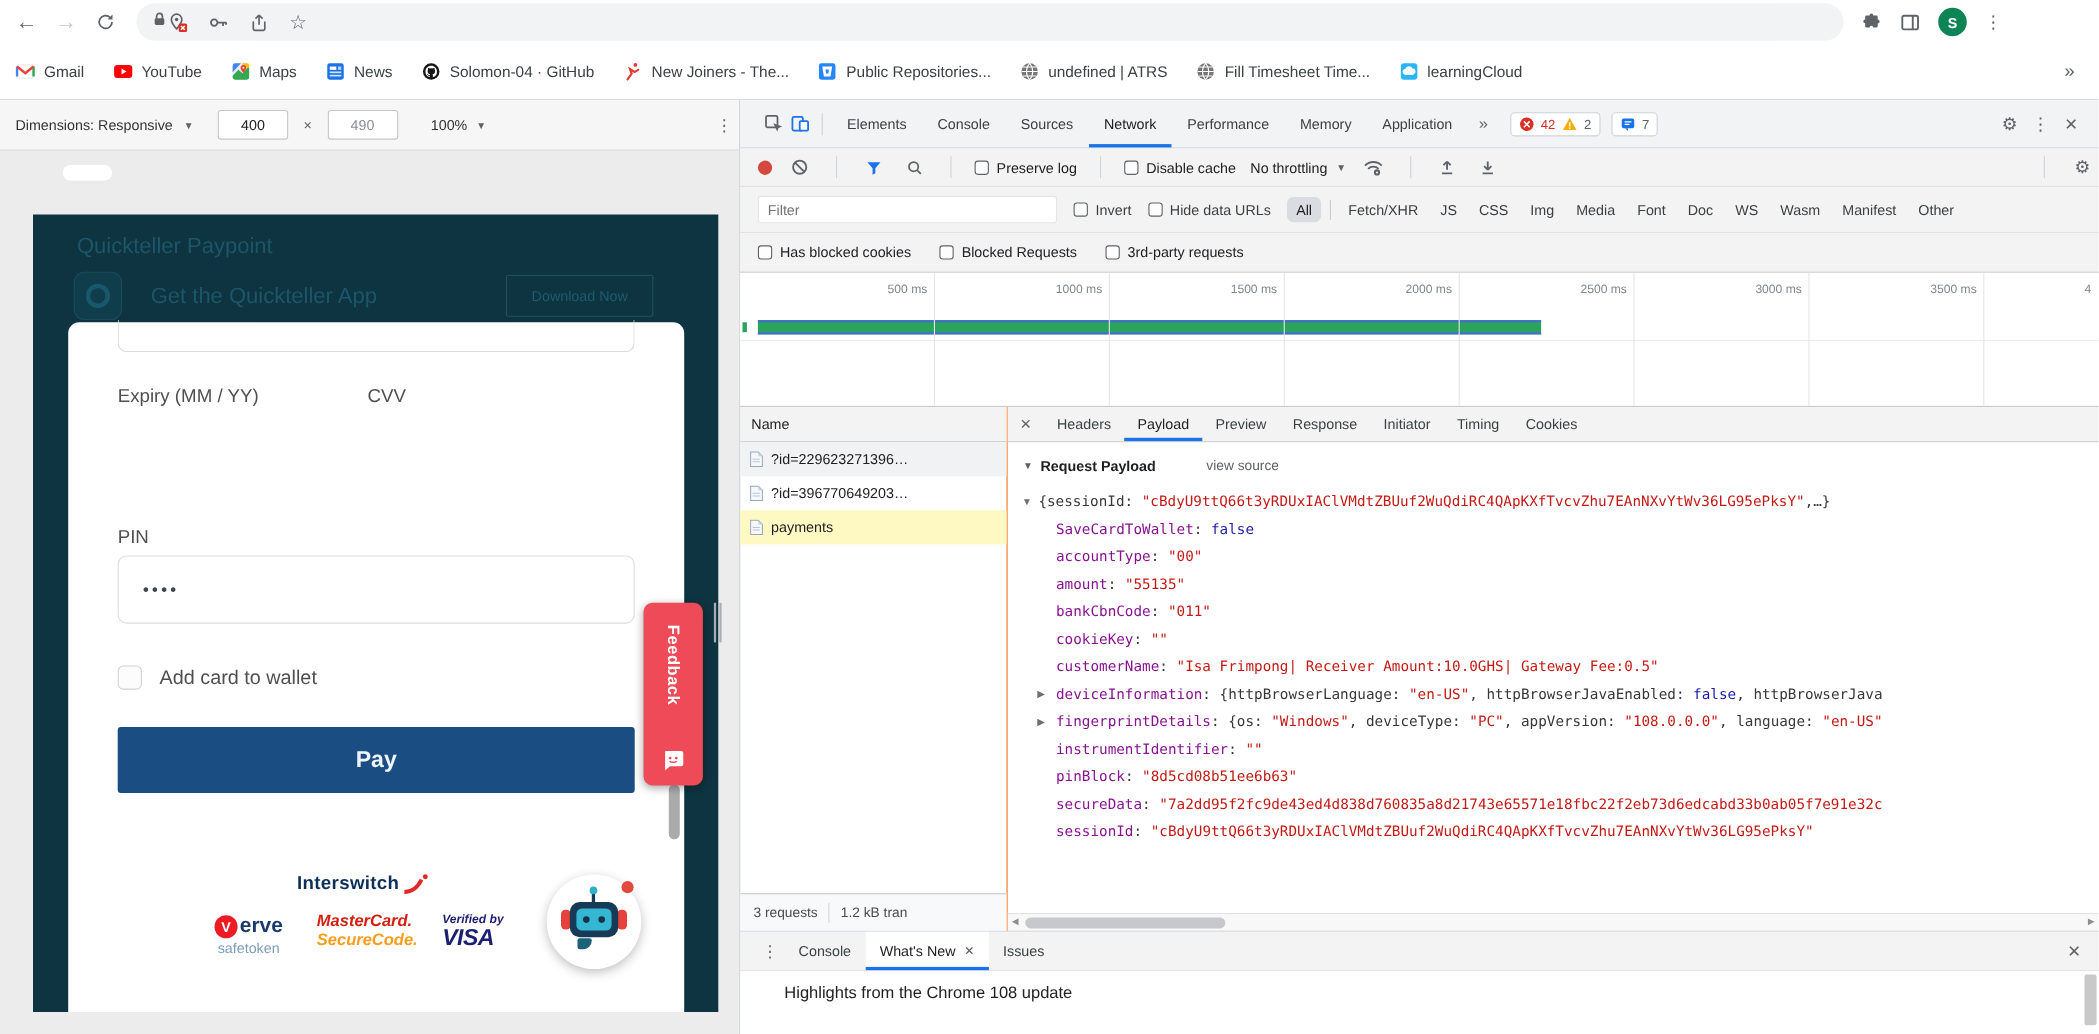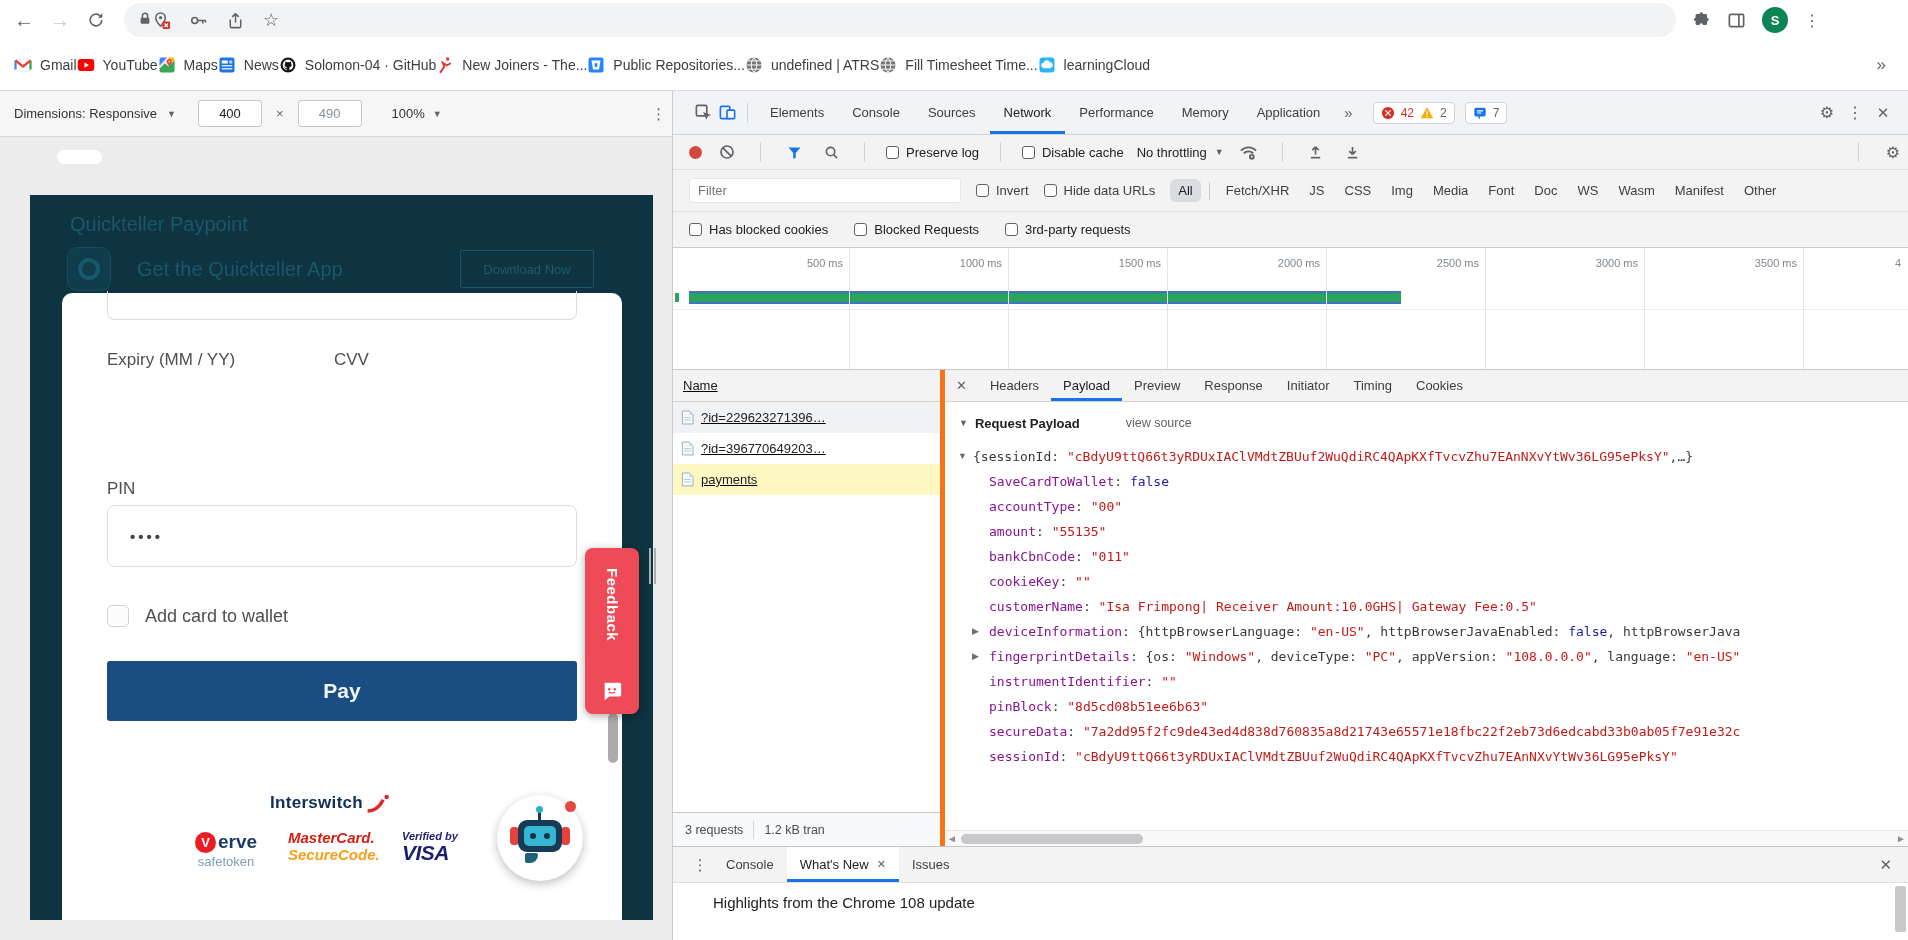--- a/index.html
+++ b/index.html
@@ -135,21 +135,21 @@
   .dt-checks { height:36px; background:#f3f3f3; border-bottom:1px solid #c9c9c9; display:flex; align-items:center; gap:26px; padding-left:16px; font-size:13px; color:#202124; }
 
   .dt-timeline { height:122px; position:relative; background:#fff; border-bottom:1px solid #c9c9c9; overflow:hidden; }
   .gl { position:absolute; top:0; width:1px; height:122px; background:#e4e6e9; }
   .tick { position:absolute; top:9px; width:74px; text-align:right; font-size:11px; color:#7f868c; white-space:nowrap; }
   .band-sep { position:absolute; top:61px; left:0; right:0; height:1px; background:#ececec; }
   .gbar { position:absolute; left:16px; top:43px; width:712px; height:13px; background:#2aa45c; border-top:2px solid #456fcb; border-bottom:2px solid #456fcb; }
   .gtick { position:absolute; left:2px; top:45px; width:4px; height:9px; background:#2aa45c; }
 
   .dt-table { flex:1; min-height:0; display:flex; position:relative; }
-  .req-col { width:272px; border-right:5px solid #f97316; position:relative; flex:0 0 auto;text-decoration:underline; }
+  .req-col { width:243px; border-right:1px solid #f97316; position:relative; flex:0 0 auto; }
   .req-head { height:32px; background:#f3f3f3; border-bottom:1px solid #d0d0d0; display:flex; align-items:center; padding-left:10px; font-size:13px; color:#202124; }
   .req-row { height:31px; display:flex; align-items:center; padding-left:8px; gap:7px; font-size:13px; color:#202124; white-space:nowrap; overflow:hidden; }
   .req-row.odd { background:#f1f2f3; }
   .req-row.selected { background:#fef9c3; }
   .doc-ic svg { width:13px; height:15px; display:block; }
   .req-status { position:absolute; bottom:0; left:0; right:0; height:34px; background:#f8f9fa; border-top:1px solid #c9c9c9; display:flex; align-items:center; font-size:12.5px; color:#494c50; overflow:hidden; white-space:nowrap; }
   .req-status .a { padding-left:12px; }
   .st-div { width:1px; height:18px; background:#d6d6d6; margin:0 10px; flex:0 0 auto; }
 
   .detail { flex:1; min-width:0; display:flex; flex-direction:column; position:relative; overflow:hidden; }
@@ -246,21 +246,21 @@
             <rect x="2.5" y="3.5" width="15" height="13" rx="1.5" stroke="#5f6368" stroke-width="1.8" fill="none"></rect>
             <path d="M12.5 3.5v13" stroke="#5f6368" stroke-width="1.8"></path>
           </svg>
       </span>
       <span class="avatar">S</span>
       <span class="kebab">⋮</span>
     </div>
   </div>
 
   <div class="bmbar">
-    <span id="bookmarks" style="display:flex;align-items:center;justify-content:flex-end;">
+    <span id="bookmarks" style="display:flex;align-items:center;gap:26px;justify-content:flex-end;">
         <span class="bm-item">
           <span class="bm-ic">
             <svg viewBox="0 0 24 24">
               <rect x="2" y="4" width="20" height="16" rx="2" fill="#fff" stroke="#e0e0e0"></rect>
               <path d="M2 6v12" stroke="#4285f4" stroke-width="3"></path>
               <path d="M22 6v12" stroke="#34a853" stroke-width="3"></path>
               <path d="M2 6l10 8L22 6" stroke="#ea4335" stroke-width="3" fill="none"></path>
             </svg>
           </span>
           <span class="bm-label">Gmail</span>

